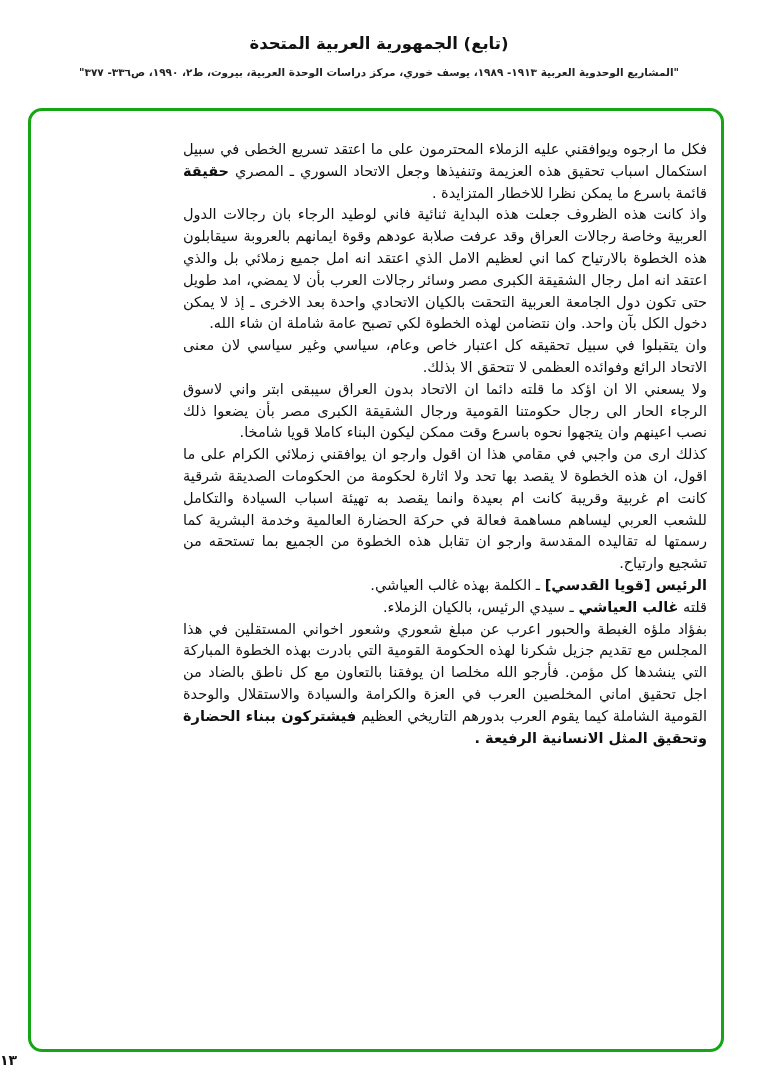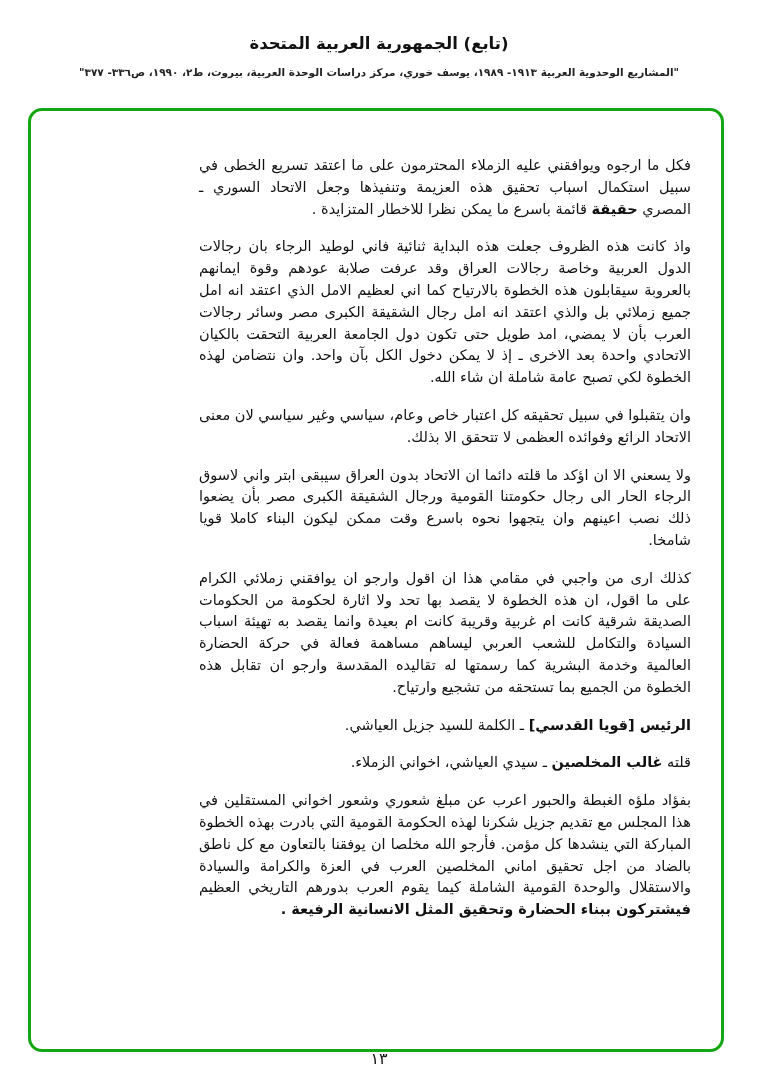--- a/index.html
+++ b/index.html
@@ -44,48 +44,48 @@
   .text-block {
     position: absolute;
     top: 28px;
     right: 14px;
     left: 152px;
     direction: rtl;
     text-align: justify;
     font-size: 14.5px;
     line-height: 21.8px;
   }
-  .para { margin: 16px; padding: 0; }
+  .para { margin: 0; padding: 0; }
   .bold { font-weight: bold; }
   .page-number {
     position: absolute;
     bottom: 10px; left: 0; right: 0;
-    text-align: center;
+    text-align: left;
     direction: rtl;
-    font-size: 16px;
-    font-weight: normal;
+    font-size: 14px;
+    font-weight: bold;
   }
 </style>
 </head>
 <body>
 
 <div class="page">
 
   <div class="header-title">(تابع) الجمهورية العربية المتحدة</div>
 
   <div class="citation-line">"المشاريع الوحدوية العربية ١٩١٣- ١٩٨٩، يوسف خوري، مركز دراسات الوحدة العربية، بيروت، ط٢، ١٩٩٠، ص٣٣٦- ٣٧٧"</div>
 
   <div class="green-box" style="border-color: rgb(21, 166, 21);">
     <div class="text-block">
         <p class="para"><span>فكل ما ارجوه ويوافقني عليه الزملاء المحترمون على ما اعتقد تسريع الخطى في سبيل استكمال اسباب تحقيق هذه العزيمة وتنفيذها وجعل الاتحاد السوري ـ المصري </span><span class="bold">حقيقة</span><span> قائمة باسرع ما يمكن نظرا للاخطار المتزايدة .</span></p>
         <p class="para"><span>واذ كانت هذه الظروف جعلت هذه البداية ثنائية فاني لوطيد الرجاء بان رجالات الدول العربية وخاصة رجالات العراق وقد عرفت صلابة عودهم وقوة ايمانهم بالعروبة سيقابلون هذه الخطوة بالارتياح كما اني لعظيم الامل الذي اعتقد انه امل جميع زملائي بل والذي اعتقد انه امل رجال الشقيقة الكبرى مصر وسائر رجالات العرب بأن لا يمضي، امد طويل حتى تكون دول الجامعة العربية التحقت بالكيان الاتحادي واحدة بعد الاخرى ـ إذ لا يمكن دخول الكل بآن واحد. وان نتضامن لهذه الخطوة لكي تصبح عامة شاملة ان شاء الله.</span></p>
         <p class="para"><span>وان يتقبلوا في سبيل تحقيقه كل اعتبار خاص وعام، سياسي وغير سياسي لان معنى الاتحاد الرائع وفوائده العظمى لا تتحقق الا بذلك.</span></p>
         <p class="para"><span>ولا يسعني الا ان اؤكد ما قلته دائما ان الاتحاد بدون العراق سيبقى ابتر واني لاسوق الرجاء الحار الى رجال حكومتنا القومية ورجال الشقيقة الكبرى مصر بأن يضعوا ذلك نصب اعينهم وان يتجهوا نحوه باسرع وقت ممكن ليكون البناء كاملا قويا شامخا.</span></p>
         <p class="para"><span>كذلك ارى من واجبي في مقامي هذا ان اقول وارجو ان يوافقني زملائي الكرام على ما اقول، ان هذه الخطوة لا يقصد بها تحد ولا اثارة لحكومة من الحكومات الصديقة شرقية كانت ام غربية وقريبة كانت ام بعيدة وانما يقصد به تهيئة اسباب السيادة والتكامل للشعب العربي ليساهم مساهمة فعالة في حركة الحضارة العالمية وخدمة البشرية كما رسمتها له تقاليده المقدسة وارجو ان تقابل هذه الخطوة من الجميع بما تستحقه من تشجيع وارتياح.</span></p>
-        <p class="para"><span class="bold">الرئيس [قويا القدسي]</span><span> ـ الكلمة للسيد جزيل العياشي.</span></p>
-        <p class="para"><span>قلته </span><span class="bold">غالب المخلصين</span><span> ـ سيدي العياشي، اخواني الزملاء.</span></p>
+        <p class="para"><span class="bold">الرئيس [قويا القدسي]</span><span> ـ الكلمة بهذه غالب العياشي.</span></p>
+        <p class="para"><span>قلته </span><span class="bold">غالب العياشي</span><span> ـ سيدي الرئيس، بالكيان الزملاء.</span></p>
         <p class="para"><span>بفؤاد ملؤه الغبطة والحبور اعرب عن مبلغ شعوري وشعور اخواني المستقلين في هذا المجلس مع تقديم جزيل شكرنا لهذه الحكومة القومية التي بادرت بهذه الخطوة المباركة التي ينشدها كل مؤمن. فأرجو الله مخلصا ان يوفقنا بالتعاون مع كل ناطق بالضاد من اجل تحقيق اماني المخلصين العرب في العزة والكرامة والسيادة والاستقلال والوحدة القومية الشاملة كيما يقوم العرب بدورهم التاريخي العظيم </span><span class="bold">فيشتركون ببناء الحضارة وتحقيق المثل الانسانية الرفيعة .</span></p>
       </div>
   </div>
 
   <div class="page-number">١٣</div>
 
 </div>
 
 </body></html>

